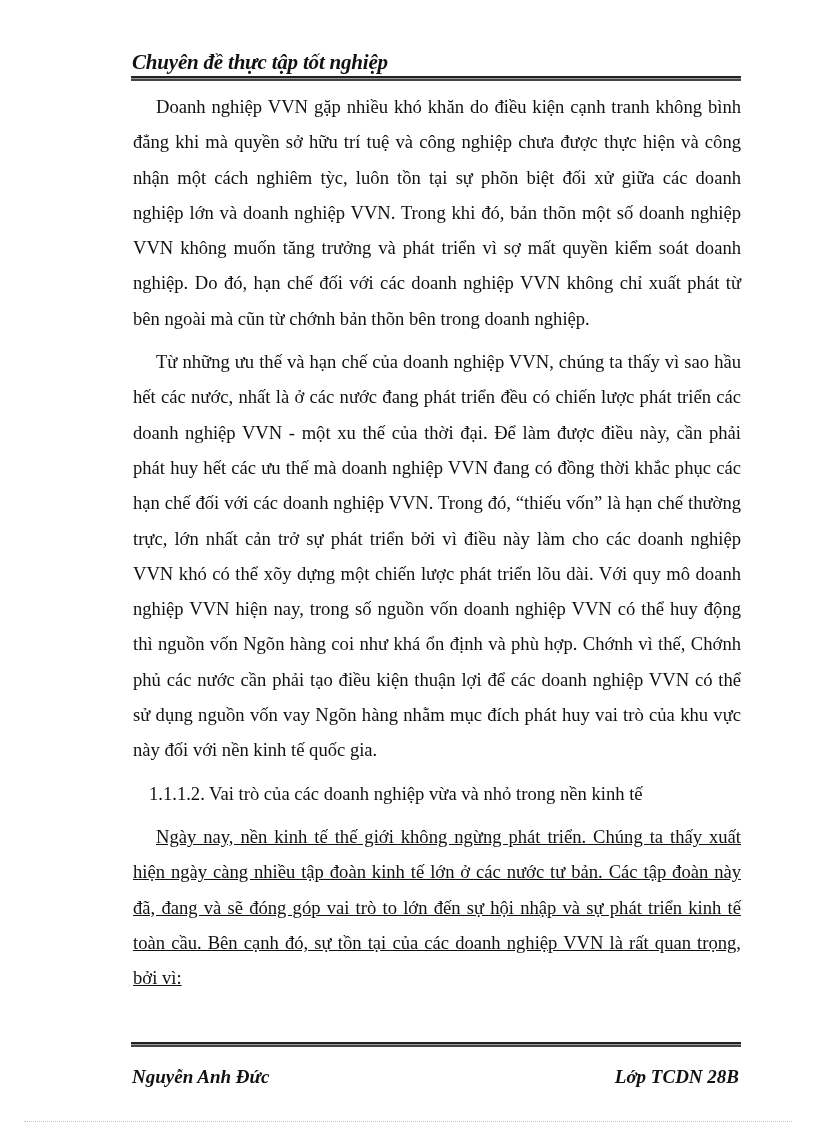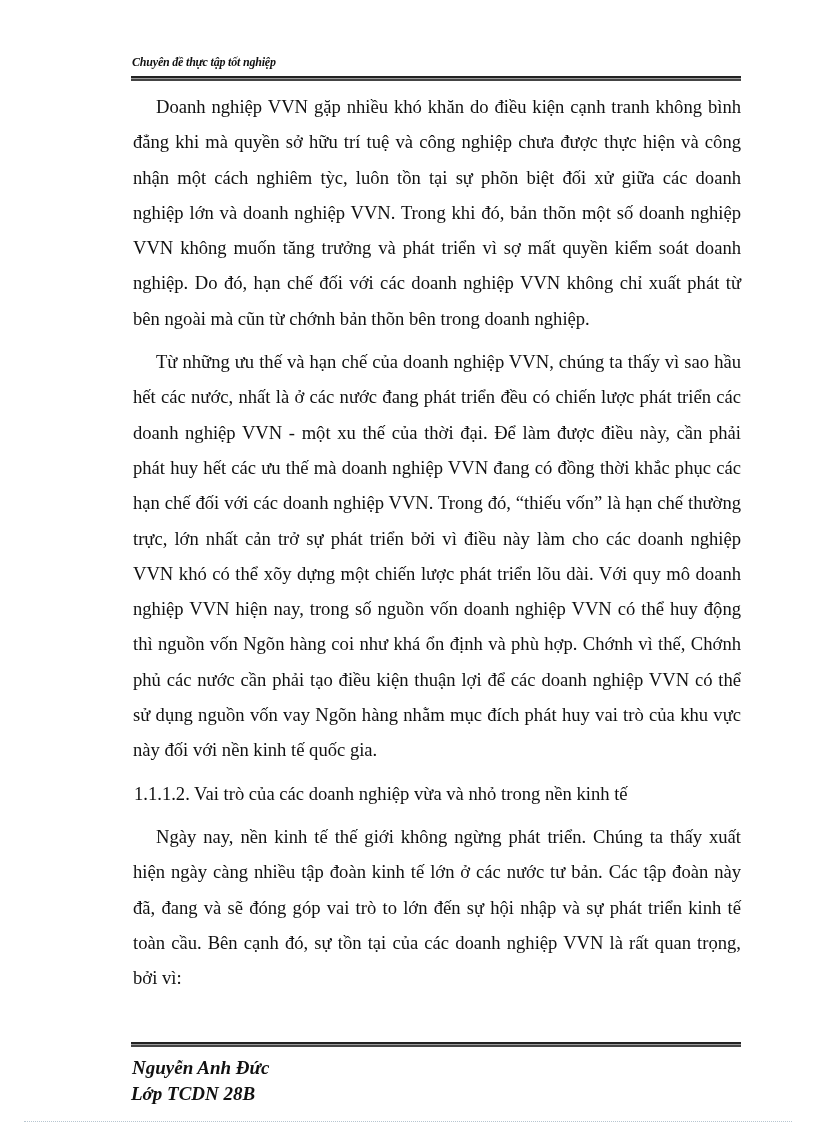--- a/index.html
+++ b/index.html
@@ -18,21 +18,21 @@
     .page-header {
       position: absolute;
       left: 131px;
       top: 50px;
       width: 610px;
     }
     .header-title {
       font-family: "Liberation Serif", serif;
       font-style: italic;
       font-weight: bold;
-      font-size: 12px;
+      font-size: 21px;
       line-height: 24px;
       letter-spacing: -0.2px;
       color: #111;
       display: block;
       margin-left: 1px;
     }
     .double-rule {
       height: 5px;
       border-top: 2px solid #222;
       border-bottom: 2px solid #444;
@@ -49,40 +49,40 @@
       line-height: 35.3px;
       text-align: justify;
       color: #111;
     }
     .body-text p {
       margin: 0 0 8px 0;
       text-indent: 23px;
     }
     .body-text p.heading {
       text-indent: 0;
-      margin: 0 0 8px 1px;
+      margin: 0 0 8px 16px;
     }
     .body-text p.tight {
       margin-bottom: 0;
+      text-decoration: underline;
     }
     .page-footer {
       position: absolute;
       left: 131px;
       top: 1040px;
       width: 610px;
     }
     .footer-row {
       display: flex;
       justify-content: space-between;
       font-style: italic;
       font-weight: bold;
       font-size: 19px;
       line-height: 26px;
-      margin-top: 8px;
-      flex-direction: column;
+      margin-top: 17px;
     }
     .footer-left { margin-left: 1px; }
     .footer-right { margin-right: 2px; }
     .page-break-line {
       position: absolute;
       left: 24px;
       top: 1121px;
       width: 768px;
       height: 0;
       border-top: 1px dotted #b8c6d0;

